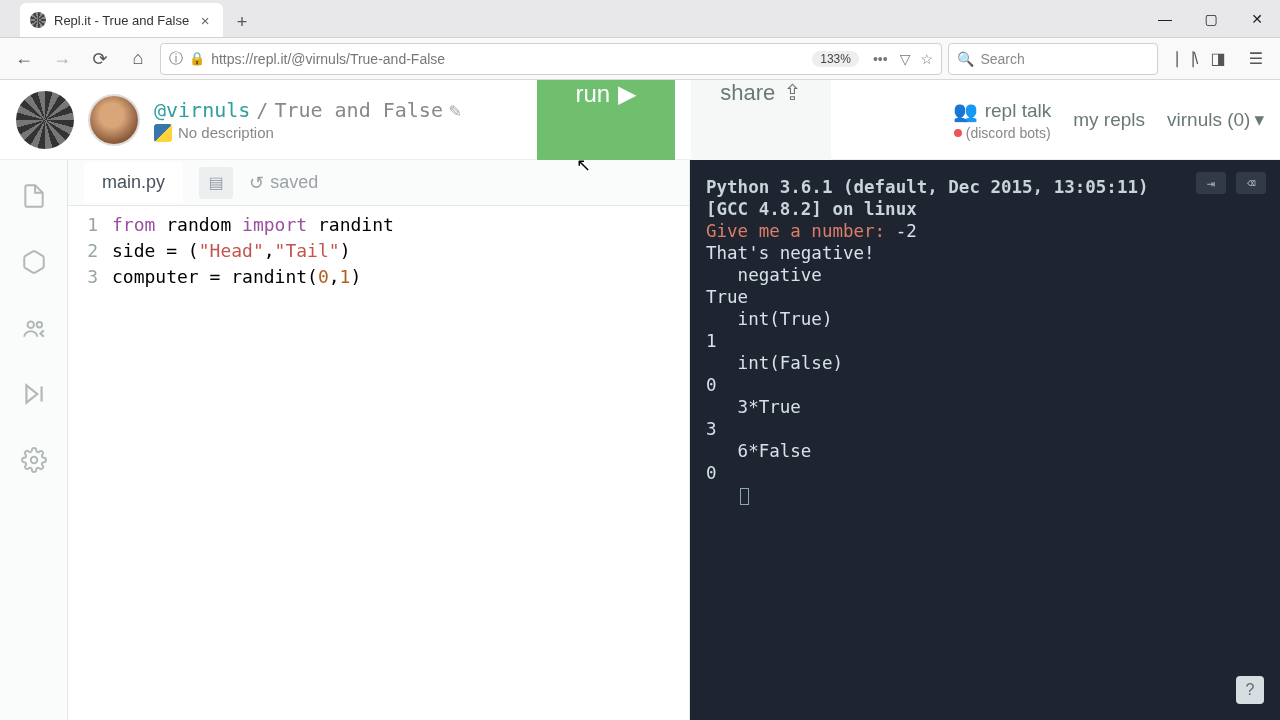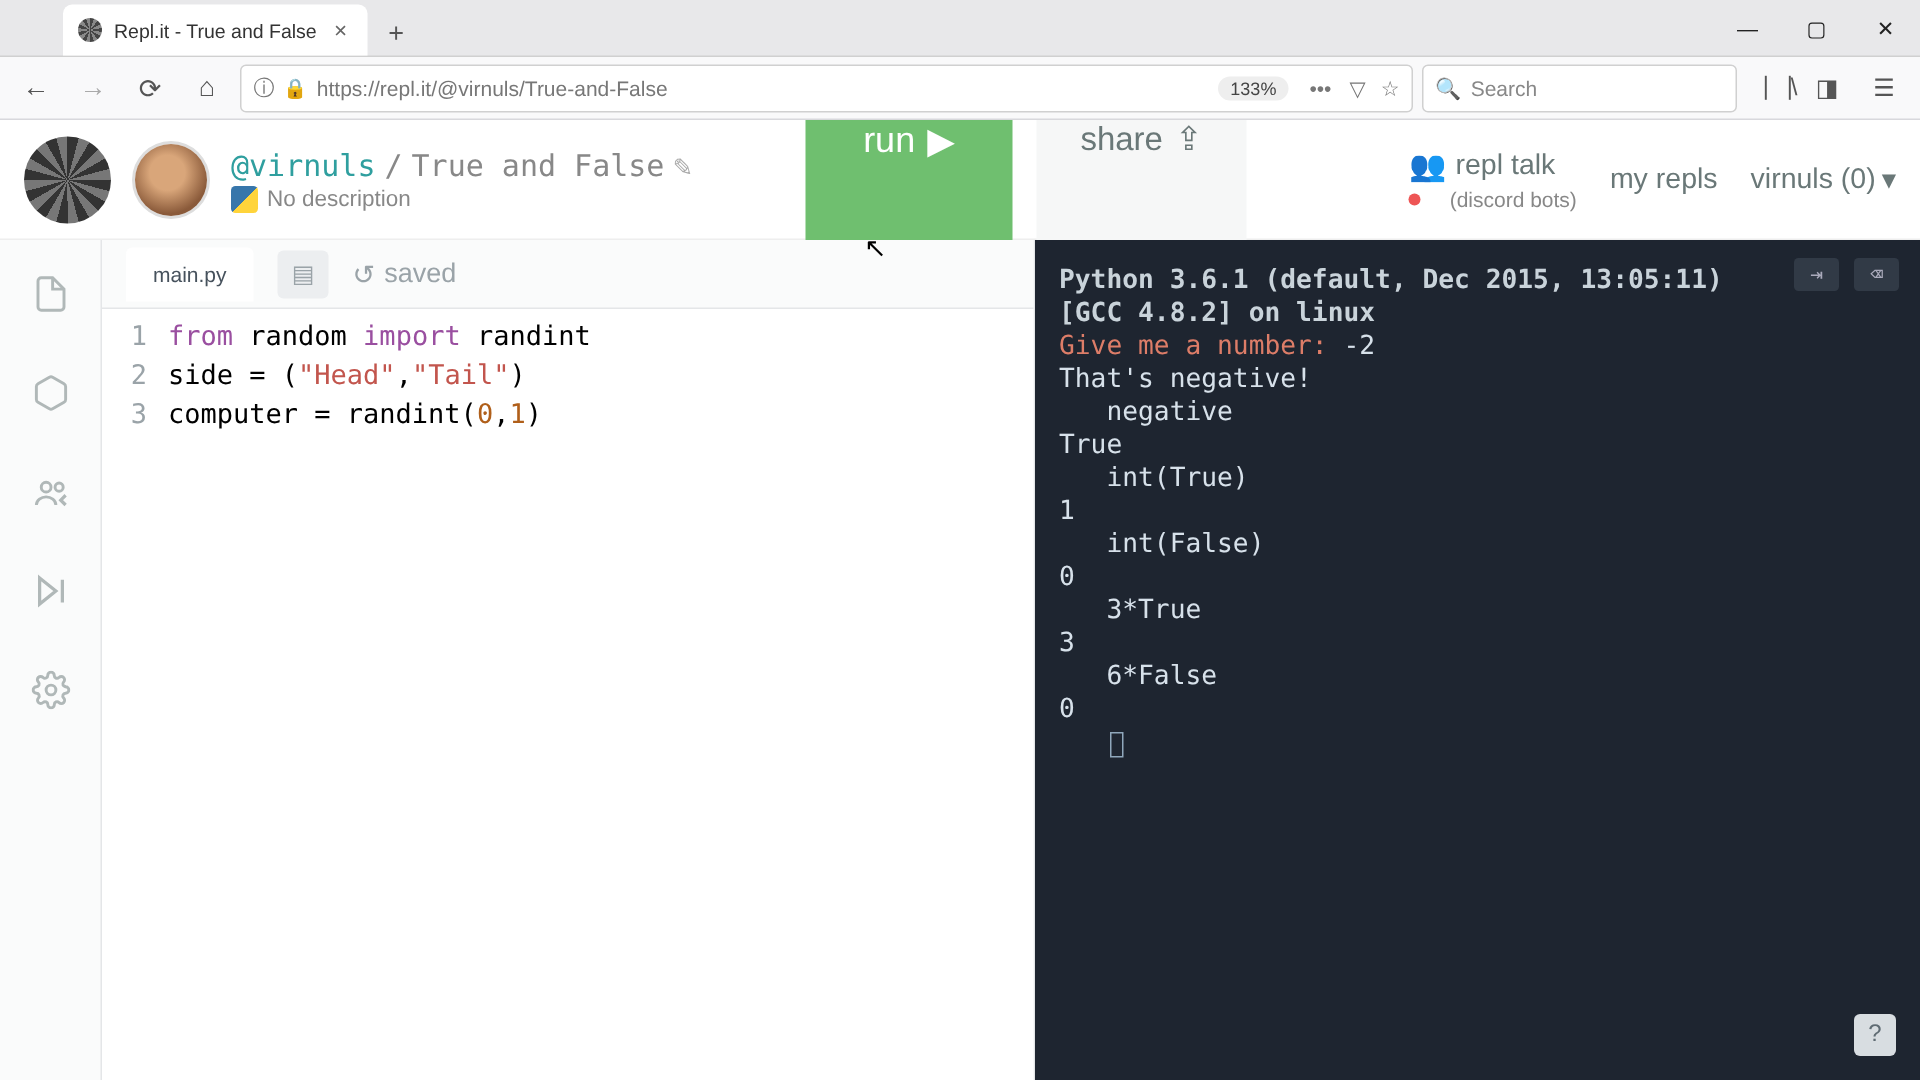--- a/index.html
+++ b/index.html
@@ -1,19 +1,19 @@
 <!DOCTYPE html>
 <html><head>
 <meta charset="utf-8">
 <style>
 * { box-sizing: border-box; margin: 0; padding: 0; }
 body { font-family: -apple-system, BlinkMacSystemFont, "Segoe UI", sans-serif; width: 1280px; height: 720px; overflow: hidden; background: #fff; }
 
 
-.tab-strip { height: 38px; background: #e8e8ea; display: flex; align-items: flex-end; padding-left: 42px; border-bottom: 1px solid #d0d0d0; }
+.tab-strip { height: 38px; background: #e8e8ea; display: flex; align-items: flex-end; padding-left: 20px; border-bottom: 1px solid #d0d0d0; }
 .tab { height: 34px; background: #fff; border-radius: 6px 6px 0 0; display: flex; align-items: center; padding: 0 10px; min-width: 200px; gap: 8px; position: relative; }
 .tab-favicon { width: 16px; height: 16px; border-radius: 50%; background: conic-gradient(from 0deg, #444 0 20deg, #888 20deg 40deg, #444 40deg 60deg, #888 60deg 80deg, #444 80deg 100deg, #888 100deg 120deg, #444 120deg 140deg, #888 140deg 160deg, #444 160deg 180deg, #888 180deg 200deg, #444 200deg 220deg, #888 220deg 240deg, #444 240deg 260deg, #888 260deg 280deg, #444 280deg 300deg, #888 300deg 320deg, #444 320deg 340deg, #888 340deg 360deg); }
 .tab-title { font-size: 13px; color: #333; flex: 1; }
 .tab-close { width: 16px; height: 16px; display: flex; align-items: center; justify-content: center; font-size: 15px; color: #666; cursor: pointer; }
 .tab-add { width: 30px; height: 30px; display: flex; align-items: center; justify-content: center; font-size: 18px; color: #555; cursor: pointer; margin-left: 4px; }
 .window-controls { position: absolute; right: 0; top: 0; display: flex; height: 38px; }
 .win-btn { width: 46px; display: flex; align-items: center; justify-content: center; font-size: 14px; color: #222; }
 
 
 .address-bar { height: 42px; background: #f9f9fa; border-bottom: 1px solid #d8d8dc; display: flex; align-items: center; padding: 0 8px; gap: 6px; }
@@ -31,32 +31,32 @@
 .avatar { width: 48px; height: 48px; border-radius: 50%; background: radial-gradient(circle at 45% 40%, #d9a67a 30%, #8a5a3a 70%); box-shadow: 0 0 0 2px #ddd; }
 .repl-title-wrap { display: flex; flex-direction: column; gap: 2px; }
 .repl-title { font-family: "Consolas","Menlo",monospace; font-size: 20px; color: #888; display: flex; align-items: center; gap: 6px; }
 .repl-title .user { color: #2f9f9f; }
 .repl-desc { font-size: 15px; color: #888; display: flex; align-items: center; gap: 6px; }
 .python-icon { width: 18px; height: 18px; display: inline-block; background: linear-gradient(135deg,#3776ab 50%,#ffd43b 50%); border-radius: 3px; }
 .run-btn { width: 138px; height: 80px; background: #6fbf6f; color: #fff; font-size: 24px; display: flex; align-items: flex-start; justify-content: center; gap: 8px; cursor: pointer; margin-left: 60px; }
 .share-btn { background: #f6f7f7; height: 80px; width: 140px; display: flex; align-items: flex-start; justify-content: center; font-size: 22px; color: #6a7878; gap: 8px; }
 .header-right { margin-left: auto; display: flex; align-items: center; gap: 22px; font-size: 19px; color: #6a7878; }
 .talk-icon { font-size: 20px; }
-.discord { font-size: 14px; color: #888; display: flex; align-items: center; gap: 19px; }
+.discord { font-size: 14px; color: #888; display: flex; align-items: center; gap: 4px; }
 .discord .dot { width: 8px; height: 8px; background: #e55; border-radius: 50%; }
 .user-menu { display: flex; align-items: center; gap: 4px; text-align: right; }
 
 
 .main { display: flex; height: calc(720px - 38px - 42px - 80px); position: relative; }
 .sidebar { width: 68px; background: #fafbfb; border-right: 1px solid #e4e6e8; display: flex; flex-direction: column; align-items: center; padding-top: 20px; gap: 34px; }
 .sidebar-icon { width: 32px; height: 32px; color: #b0b8b8; display: flex; align-items: center; justify-content: center; font-size: 24px; }
 
 .editor-pane { display: flex; flex-direction: column; flex: 0 0 622px; border-right: 1px solid #e4e6e8; }
 .editor-tabs { height: 46px; display: flex; align-items: center; padding: 0 16px; gap: 16px; background: #fafbfb; border-bottom: 1px solid #e4e6e8; }
-.file-tab { background: #fff; padding: 10px 18px; font-size: 14px; color: #47525d; border-radius: 4px 4px 0 0; }
+.file-tab { background: #fff; padding: 10px 18px; font-size: 18px; color: #47525d; border-radius: 4px 4px 0 0; }
 .icon-btn { width: 34px; height: 32px; background: #eceef0; border-radius: 4px; display: flex; align-items: center; justify-content: center; color: #9aa3a8; font-size: 16px; }
 .saved { color: #9aa3a8; font-size: 18px; display: flex; align-items: center; gap: 6px; }
 
 .code-area { flex: 1; display: flex; font-family: "Consolas","Menlo",monospace; font-size: 18px; background: #fff; padding-top: 6px; position: relative;}
 .gutter { width: 44px; text-align: right; padding-right: 14px; color: #9aa3a8; line-height: 26px; }
 .code { line-height: 26px; white-space: pre; }
 .kw { color: #9a4fa0; }
 .str { color: #c2554d; }
 .num { color: #b05f1a; }
 

